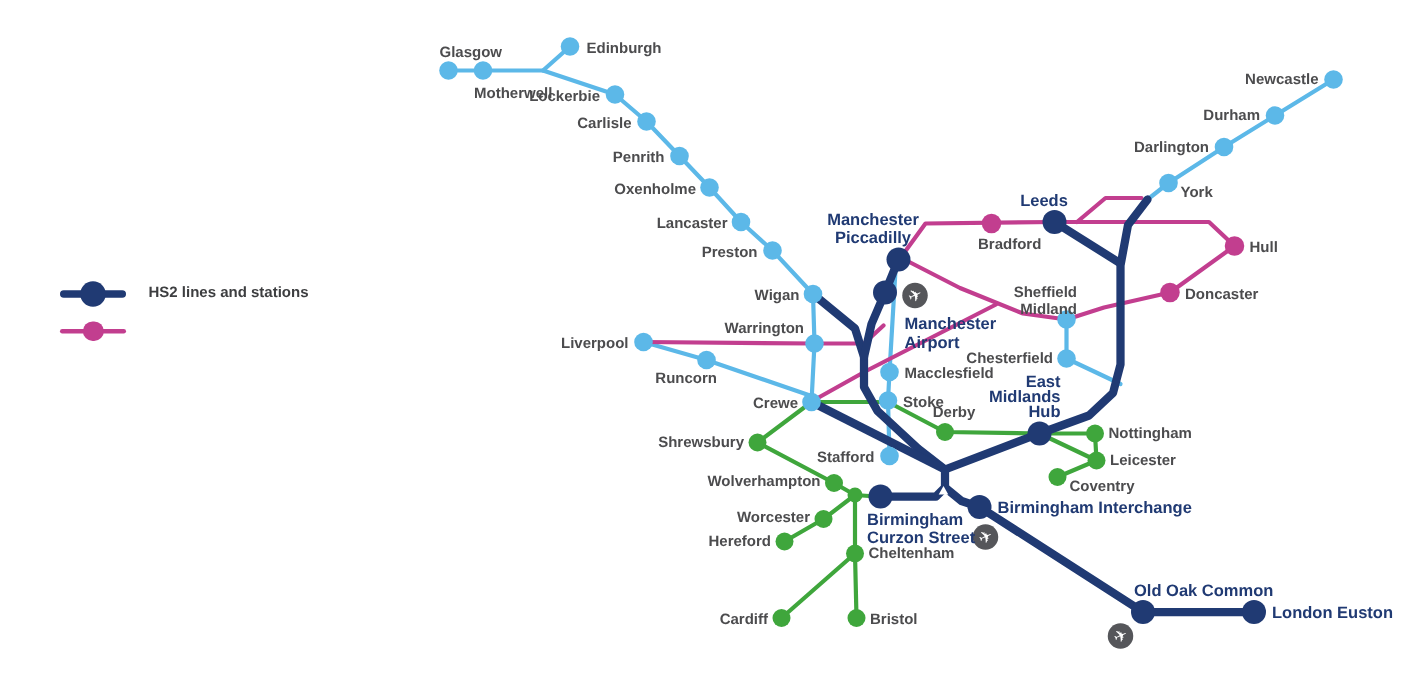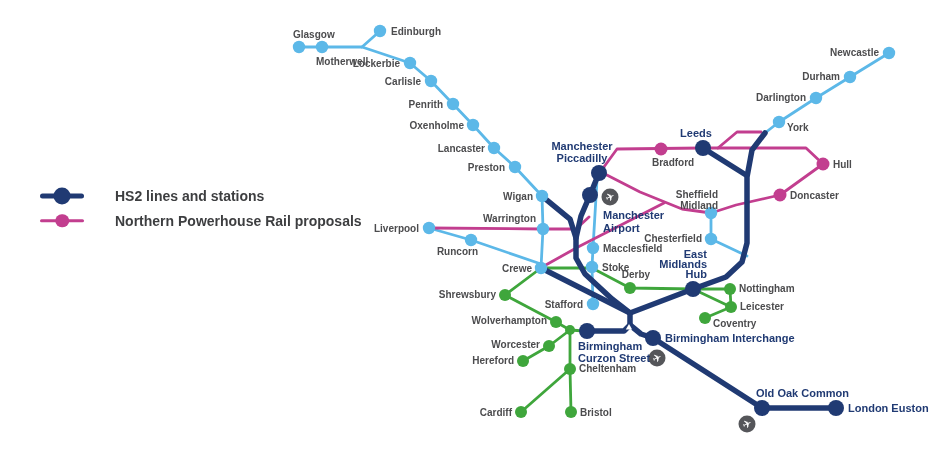--- a/index.html
+++ b/index.html
@@ -7,21 +7,21 @@
          font-family:"Liberation Sans",sans-serif;}
   #map{position:absolute;left:0;top:0;}
   #map polyline{fill:none;stroke-linecap:round;stroke-linejoin:round;}
   .lbl{font-family:"Liberation Sans",sans-serif;font-size:10px;font-weight:700;fill:#4c4c4e;}
   .lbl-hub{font-family:"Liberation Sans",sans-serif;font-size:11px;font-weight:700;fill:#203a73;}
   #legend{position:absolute;left:40px;top:183px;}
   .leg-row{display:flex;align-items:center;height:25px;gap:15px;}
   .sw{position:relative;width:44px;height:18px;flex:0 0 44px;}
   .sw-line{position:absolute;left:0;right:0;top:50%;transform:translateY(-50%);border-radius:3px;}
   .sw-dot{position:absolute;left:50%;top:50%;transform:translate(-50%,-50%);border-radius:50%;}
-  .leg-label{font-size:14px;font-weight:700;color:#3d3e40;white-space:nowrap;margin-left:16px;}
+  .leg-label{font-size:10px;font-weight:700;color:#3d3e40;white-space:nowrap;}
 </style>
 </head>
 <body>
 
 <div class="stage">
   <svg id="map" width="947" height="449" viewBox="0 0 947 449">
       <polyline points="299,47 362,47 410,63 431,81 453,104 473,125 494,148 515,167 542,196" stroke="#5cb8e8" stroke-width="2.8"></polyline>
       <polyline points="362,47 380,31" stroke="#5cb8e8" stroke-width="2.8"></polyline>
       <polyline points="542,196 543,229 541,268" stroke="#5cb8e8" stroke-width="2.8"></polyline>
       <polyline points="429,228 471,240 541,264" stroke="#5cb8e8" stroke-width="2.8"></polyline>
@@ -171,16 +171,15 @@
           <span class="sw-line" style="background: rgb(32, 58, 115); height: 5px;"></span>
           <span class="sw-dot" style="background: rgb(32, 58, 115); width: 17px; height: 17px;"></span>
         </span>
         <span class="leg-label">HS2 lines and stations</span>
       </div>
       <div class="leg-row">
         <span class="sw">
           <span class="sw-line" style="background: rgb(194, 62, 143); height: 3.5px;"></span>
           <span class="sw-dot" style="background: rgb(194, 62, 143); width: 13.5px; height: 13.5px;"></span>
         </span>
-        <span class="leg-label">Northern Powerhouse Rail proposals</span>
       </div>
     </div>
 </div>
 
 </body></html>

